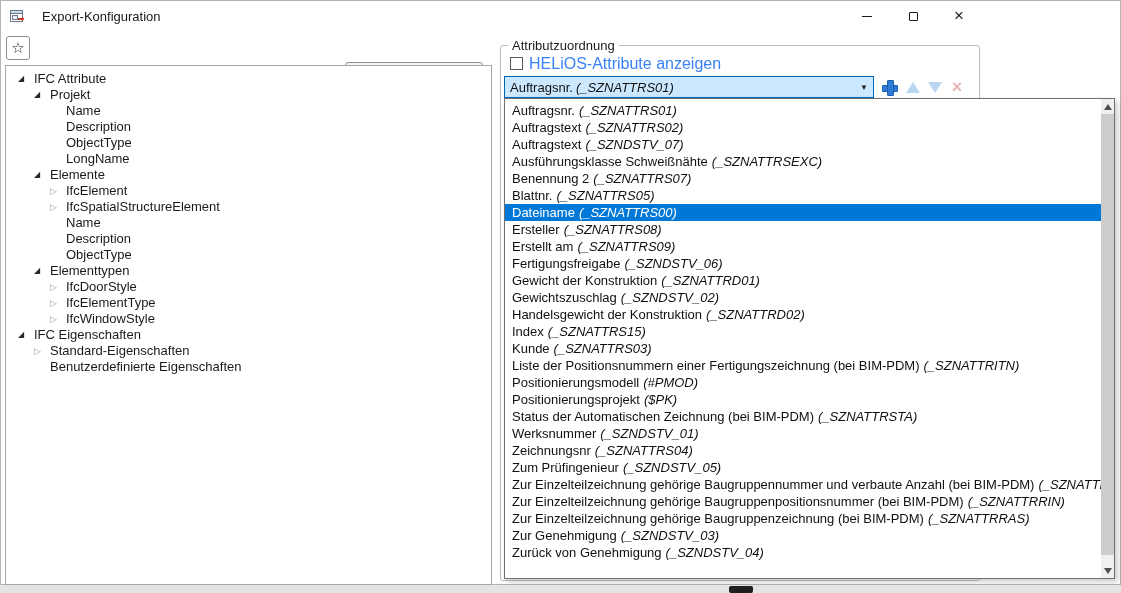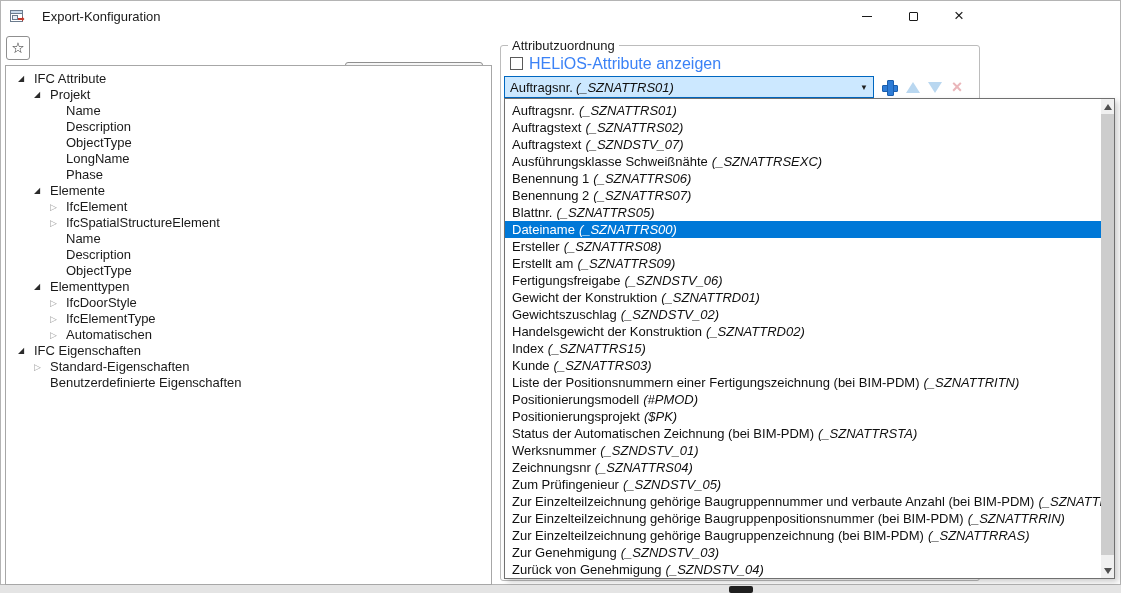--- a/index.html
+++ b/index.html
@@ -123,24 +123,20 @@
         <span class="tree-label">Description</span>
       </div>
       <div class="tree-row" style="padding-left: 44px;">
         <span class="glyph leaf"></span>
         <span class="tree-label">ObjectType</span>
       </div>
       <div class="tree-row" style="padding-left: 44px;">
         <span class="glyph leaf"></span>
         <span class="tree-label">LongName</span>
       </div>
-      <div class="tree-row" style="padding-left: 44px;">
-        <span class="glyph leaf"></span>
-        <span class="tree-label">Phase</span>
-      </div>
       <div class="tree-row" style="padding-left: 28px;">
         <span class="glyph expanded">◢</span>
         <span class="tree-label">Elemente</span>
       </div>
       <div class="tree-row" style="padding-left: 44px;">
         <span class="glyph collapsed">▷</span>
         <span class="tree-label">IfcElement</span>
       </div>
       <div class="tree-row" style="padding-left: 44px;">
         <span class="glyph collapsed">▷</span>
@@ -165,21 +161,21 @@
       <div class="tree-row" style="padding-left: 44px;">
         <span class="glyph collapsed">▷</span>
         <span class="tree-label">IfcDoorStyle</span>
       </div>
       <div class="tree-row" style="padding-left: 44px;">
         <span class="glyph collapsed">▷</span>
         <span class="tree-label">IfcElementType</span>
       </div>
       <div class="tree-row" style="padding-left: 44px;">
         <span class="glyph collapsed">▷</span>
-        <span class="tree-label">Automatischen</span>
+        <span class="tree-label">IfcWindowStyle</span>
       </div>
       <div class="tree-row" style="padding-left: 12px;">
         <span class="glyph expanded">◢</span>
         <span class="tree-label">IFC Eigenschaften</span>
       </div>
       <div class="tree-row" style="padding-left: 28px;">
         <span class="glyph collapsed">▷</span>
         <span class="tree-label">Standard-Eigenschaften</span>
       </div>
       <div class="tree-row" style="padding-left: 28px;">
@@ -213,21 +209,20 @@
   <button class="icon-btn del-btn">
       <span>×</span>
     </button>
 
   <div class="dropdown">
     <div class="dd-items" id="dd-items">
         <div class="dd-item"><span class="dd-name">Auftragsnr.</span><span class="dd-code">(_SZNATTRS01)</span></div>
         <div class="dd-item"><span class="dd-name">Auftragstext</span><span class="dd-code">(_SZNATTRS02)</span></div>
         <div class="dd-item"><span class="dd-name">Auftragstext</span><span class="dd-code">(_SZNDSTV_07)</span></div>
         <div class="dd-item"><span class="dd-name">Ausführungsklasse Schweißnähte</span><span class="dd-code">(_SZNATTRSEXC)</span></div>
-        <div class="dd-item"><span class="dd-name">Benennung 1</span><span class="dd-code">(_SZNATTRS06)</span></div>
         <div class="dd-item"><span class="dd-name">Benennung 2</span><span class="dd-code">(_SZNATTRS07)</span></div>
         <div class="dd-item"><span class="dd-name">Blattnr.</span><span class="dd-code">(_SZNATTRS05)</span></div>
         <div class="dd-item sel"><span class="dd-name">Dateiname</span><span class="dd-code">(_SZNATTRS00)</span></div>
         <div class="dd-item"><span class="dd-name">Ersteller</span><span class="dd-code">(_SZNATTRS08)</span></div>
         <div class="dd-item"><span class="dd-name">Erstellt am</span><span class="dd-code">(_SZNATTRS09)</span></div>
         <div class="dd-item"><span class="dd-name">Fertigungsfreigabe</span><span class="dd-code">(_SZNDSTV_06)</span></div>
         <div class="dd-item"><span class="dd-name">Gewicht der Konstruktion</span><span class="dd-code">(_SZNATTRD01)</span></div>
         <div class="dd-item"><span class="dd-name">Gewichtszuschlag</span><span class="dd-code">(_SZNDSTV_02)</span></div>
         <div class="dd-item"><span class="dd-name">Handelsgewicht der Konstruktion</span><span class="dd-code">(_SZNATTRD02)</span></div>
         <div class="dd-item"><span class="dd-name">Index</span><span class="dd-code">(_SZNATTRS15)</span></div>

